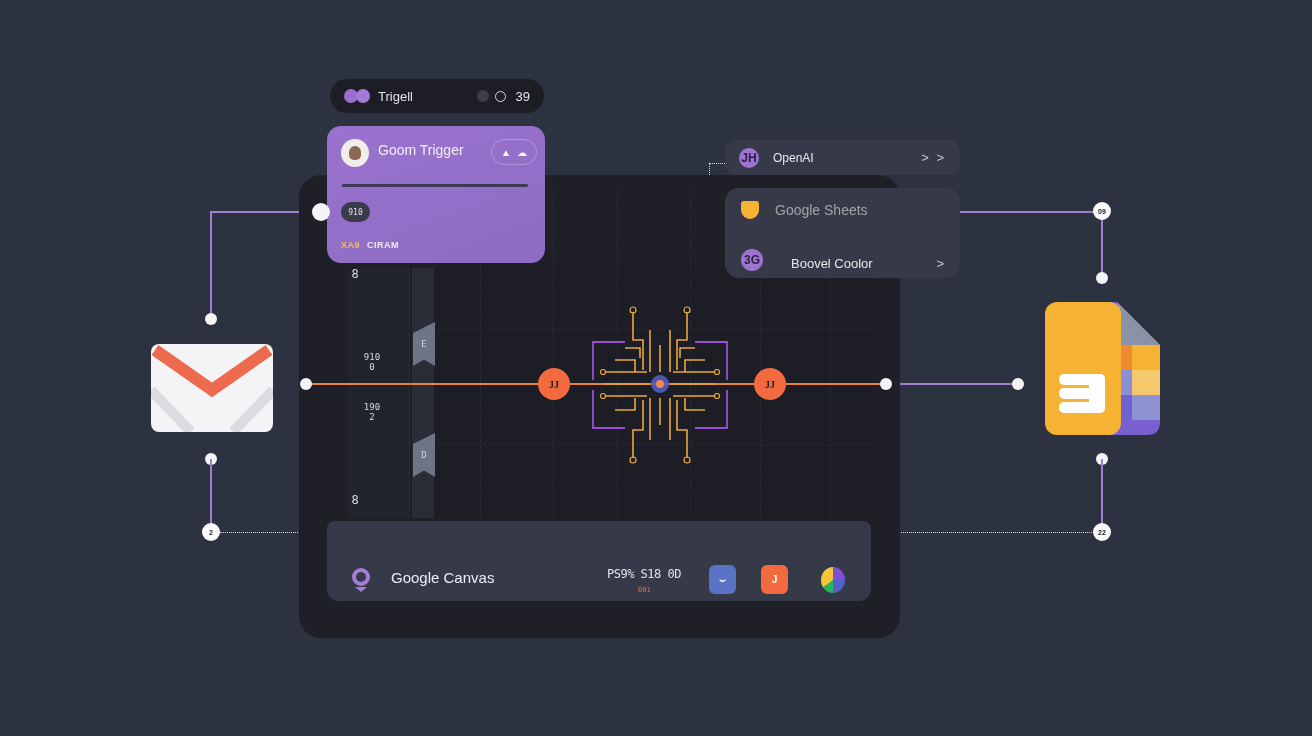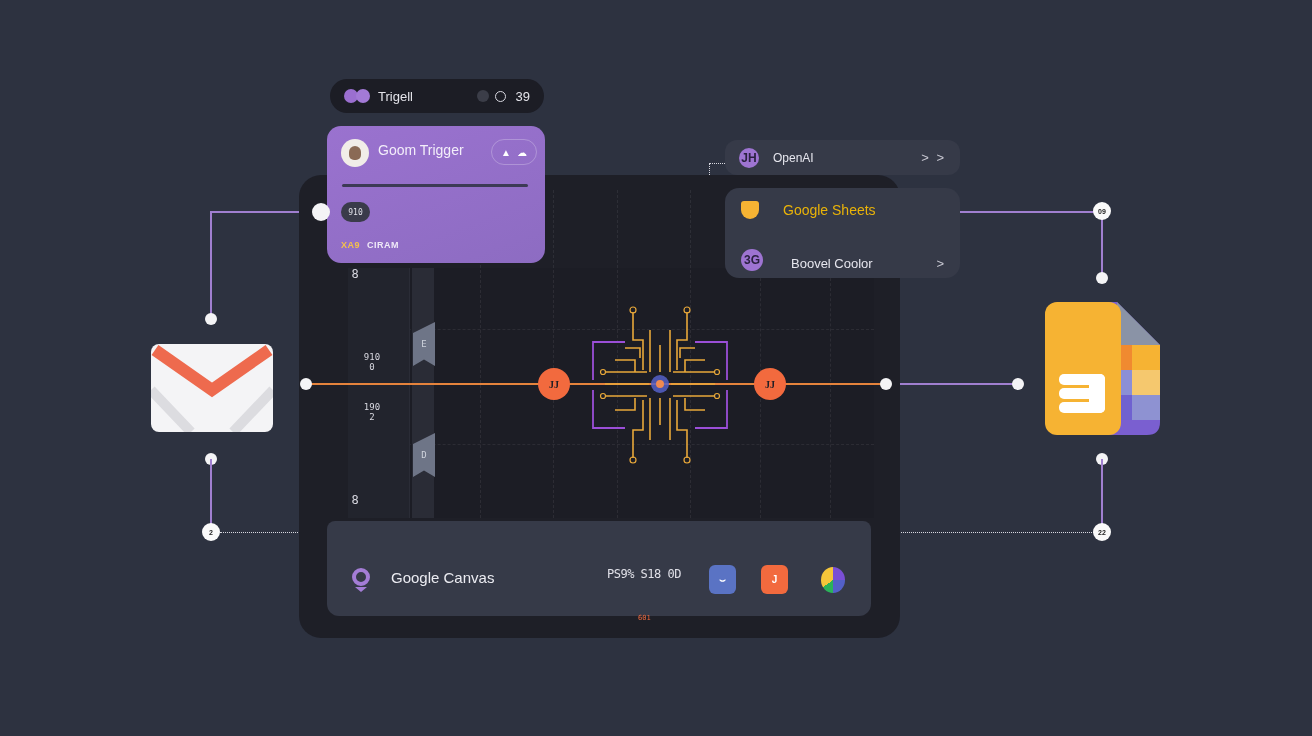--- a/index.html
+++ b/index.html
@@ -104,32 +104,32 @@
     left: 725px; top: 188px; width: 235px; height: 90px;
     background: #363a48; border-radius: 14px;
   }
   .sheets-row {
     position: absolute; left: 16px; right: 14px; display: flex; align-items: center;
   }
   .shield {
     width: 18px; height: 18px; background: #f6b333;
     border-radius: 3px 3px 9px 9px;
   }
-  .sheets-label { font-size: 14px; margin-left: 24px; color: #eab308; }
+  .sheets-label { font-size: 14px; margin-left: 16px; color: #a3a3a3; }
   .color-label { font-size: 13px; margin-left: 28px; color: #e6e6ee; flex: 1; }
 
   
   .bottom-bar {
-    left: 327px; top: 521px; width: 544px; height: 95px;
+    left: 327px; top: 521px; width: 544px; height: 80px;
     background: #363a48; border-radius: 8px 8px 12px 12px;
   }
   .pin-icon { left: 24px; top: 47px; }
   .canvas-label { left: 64px; top: 48px; font-size: 15px; color: #ececf2; }
   .stats-main { left: 280px; top: 46px; font-size: 12px; color: #e0e0e8; font-family: "DejaVu Sans Mono", monospace; letter-spacing: -0.5px; }
-  .stats-sub { left: 311px; top: 65px; font-size: 7px; color: #f06a3e; font-family: "DejaVu Sans Mono", monospace; margin-top: 28px; }
+  .stats-sub { left: 311px; top: 65px; font-size: 7px; color: #f06a3e; font-family: "DejaVu Sans Mono", monospace; }
   .bar-btn {
     width: 27px; height: 29px; border-radius: 6px;
     display: flex; align-items: center; justify-content: center;
     font-size: 10px; color: #fff; font-weight: bold;
   }
   .bar-btn.blue { left: 382px; top: 44px; background: #5a73c4; }
   .bar-btn.orange { left: 434px; top: 44px; background: #f26a3e; }
   .bar-btn.multi { left: 494px; top: 46px; width: 24px; height: 26px; border-radius: 50%;
     background: conic-gradient(#7b4fd6 0 25%, #5360c8 25% 50%, #2bb35a 50% 65%, #f5c63a 65% 100%); }
 

